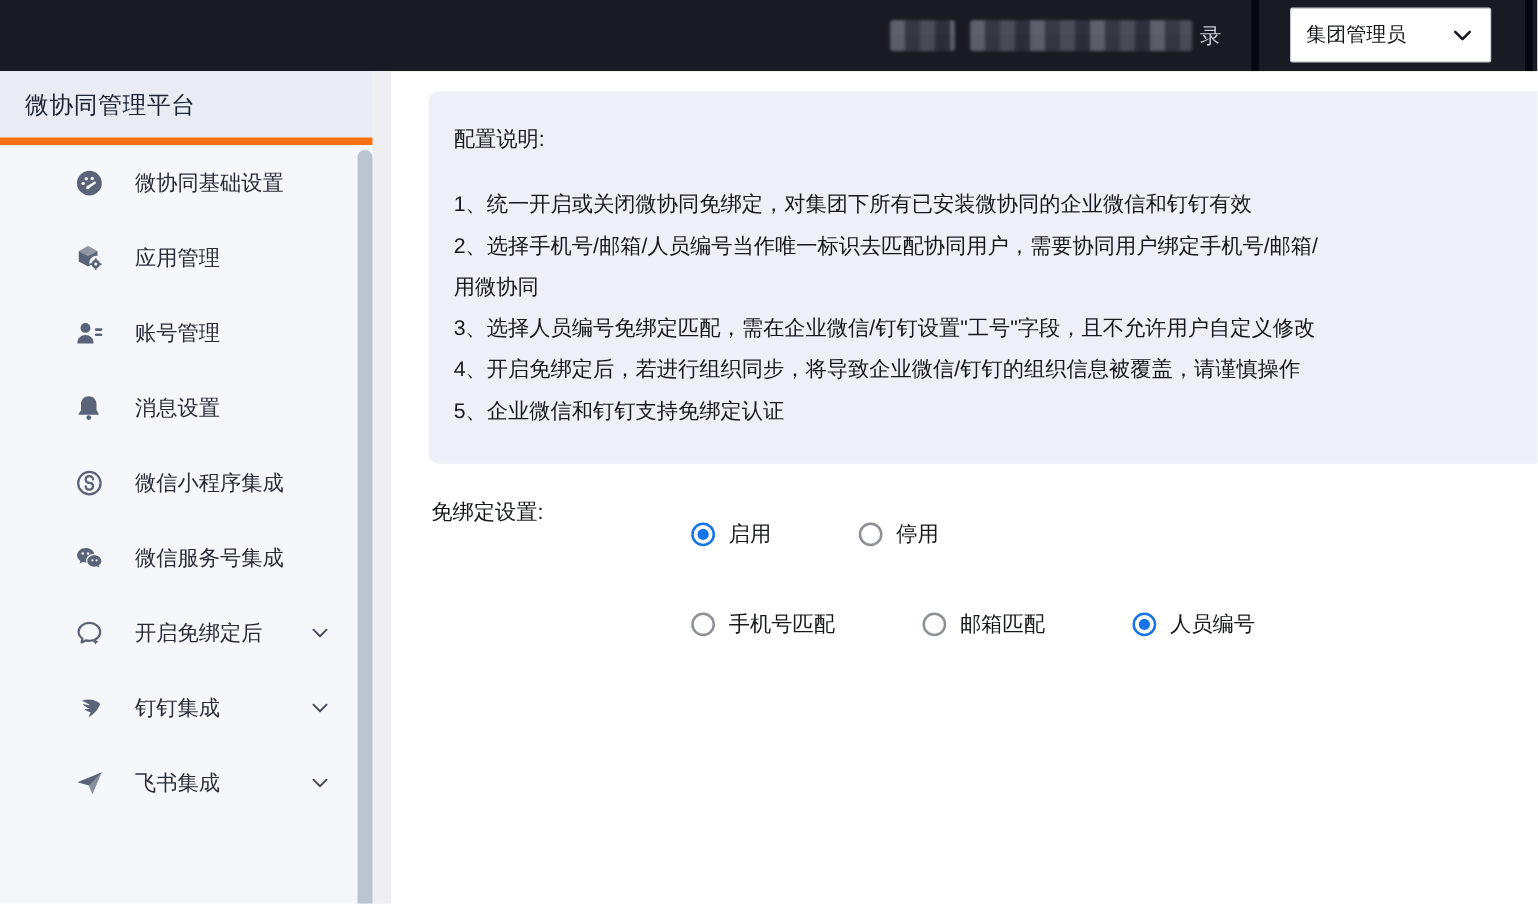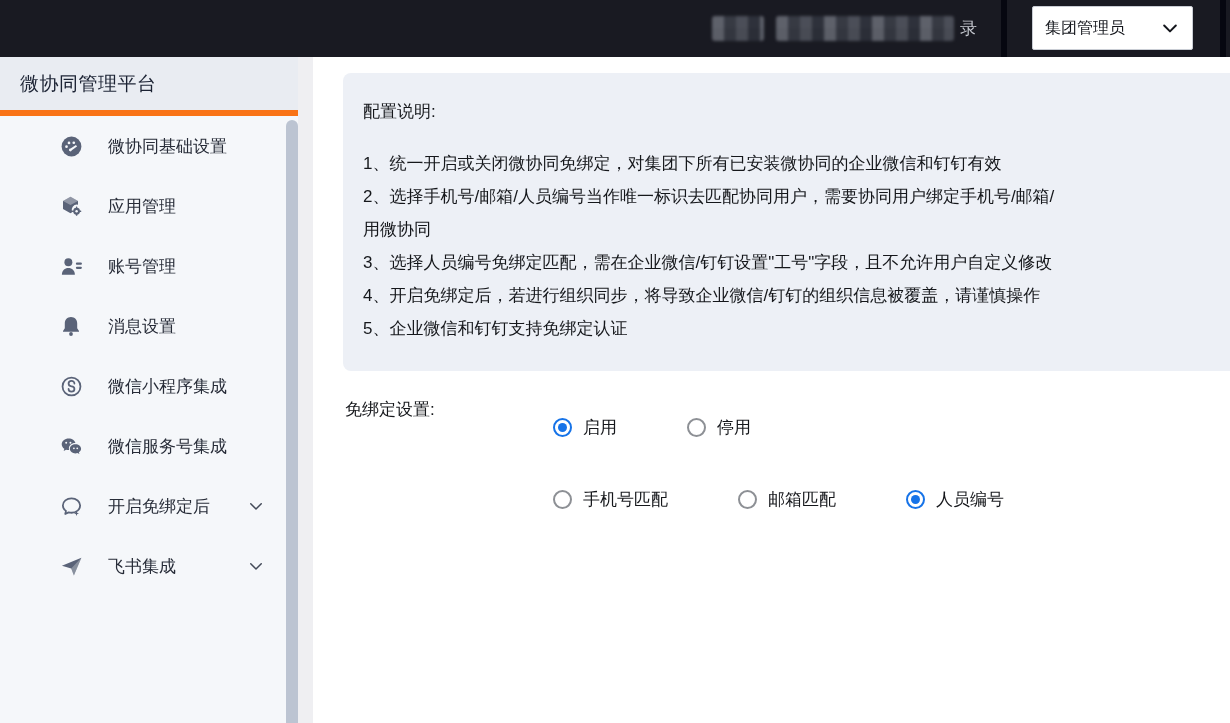--- a/index.html
+++ b/index.html
@@ -226,20 +226,33 @@
         </span>
         <span>开启免绑定后</span>
         <span class="chev">
           <svg viewBox="0 0 24 24" width="18" height="18" fill="none" stroke="currentColor" stroke-width="2" stroke-linecap="round" stroke-linejoin="round">
             <path d="M5 9l7 7 7-7"></path>
           </svg>
         </span>
       </div>
       <div class="side-item">
         <span class="s-icon">
+          <svg viewBox="0 0 24 24" width="24" height="24" fill="currentColor">
+            <path d="M21.2 9.2C18 5.9 12.2 4.6 6.4 6.5c2.8 1.2 5 2.3 6.6 3.6-2-.2-3.8-.5-5.9-1.2 1.7 2 3.4 3.2 5.7 4-1.4.3-2.6.4-4.3.3 1.4 1.4 2.9 2.2 5 2.5l-1.7 4.1c3.9-1.9 7.4-5.9 9.4-10.6z"></path>
+          </svg>
+        </span>
+        <span>钉钉集成</span>
+        <span class="chev">
+          <svg viewBox="0 0 24 24" width="18" height="18" fill="none" stroke="currentColor" stroke-width="2" stroke-linecap="round" stroke-linejoin="round">
+            <path d="M5 9l7 7 7-7"></path>
+          </svg>
+        </span>
+      </div>
+      <div class="side-item">
+        <span class="s-icon">
           <svg viewBox="0 0 24 24" width="25" height="25" fill="currentColor">
             <path d="M2.8 11.3L21.5 3.6l-7.2 17-2.6-6.8z"></path>
             <path class="det" opacity=".3" d="M11.7 13.8l9.8-10.2-7.2 17z"></path>
           </svg>
         </span>
         <span>飞书集成</span>
         <span class="chev">
           <svg viewBox="0 0 24 24" width="18" height="18" fill="none" stroke="currentColor" stroke-width="2" stroke-linecap="round" stroke-linejoin="round">
             <path d="M5 9l7 7 7-7"></path>
           </svg>

